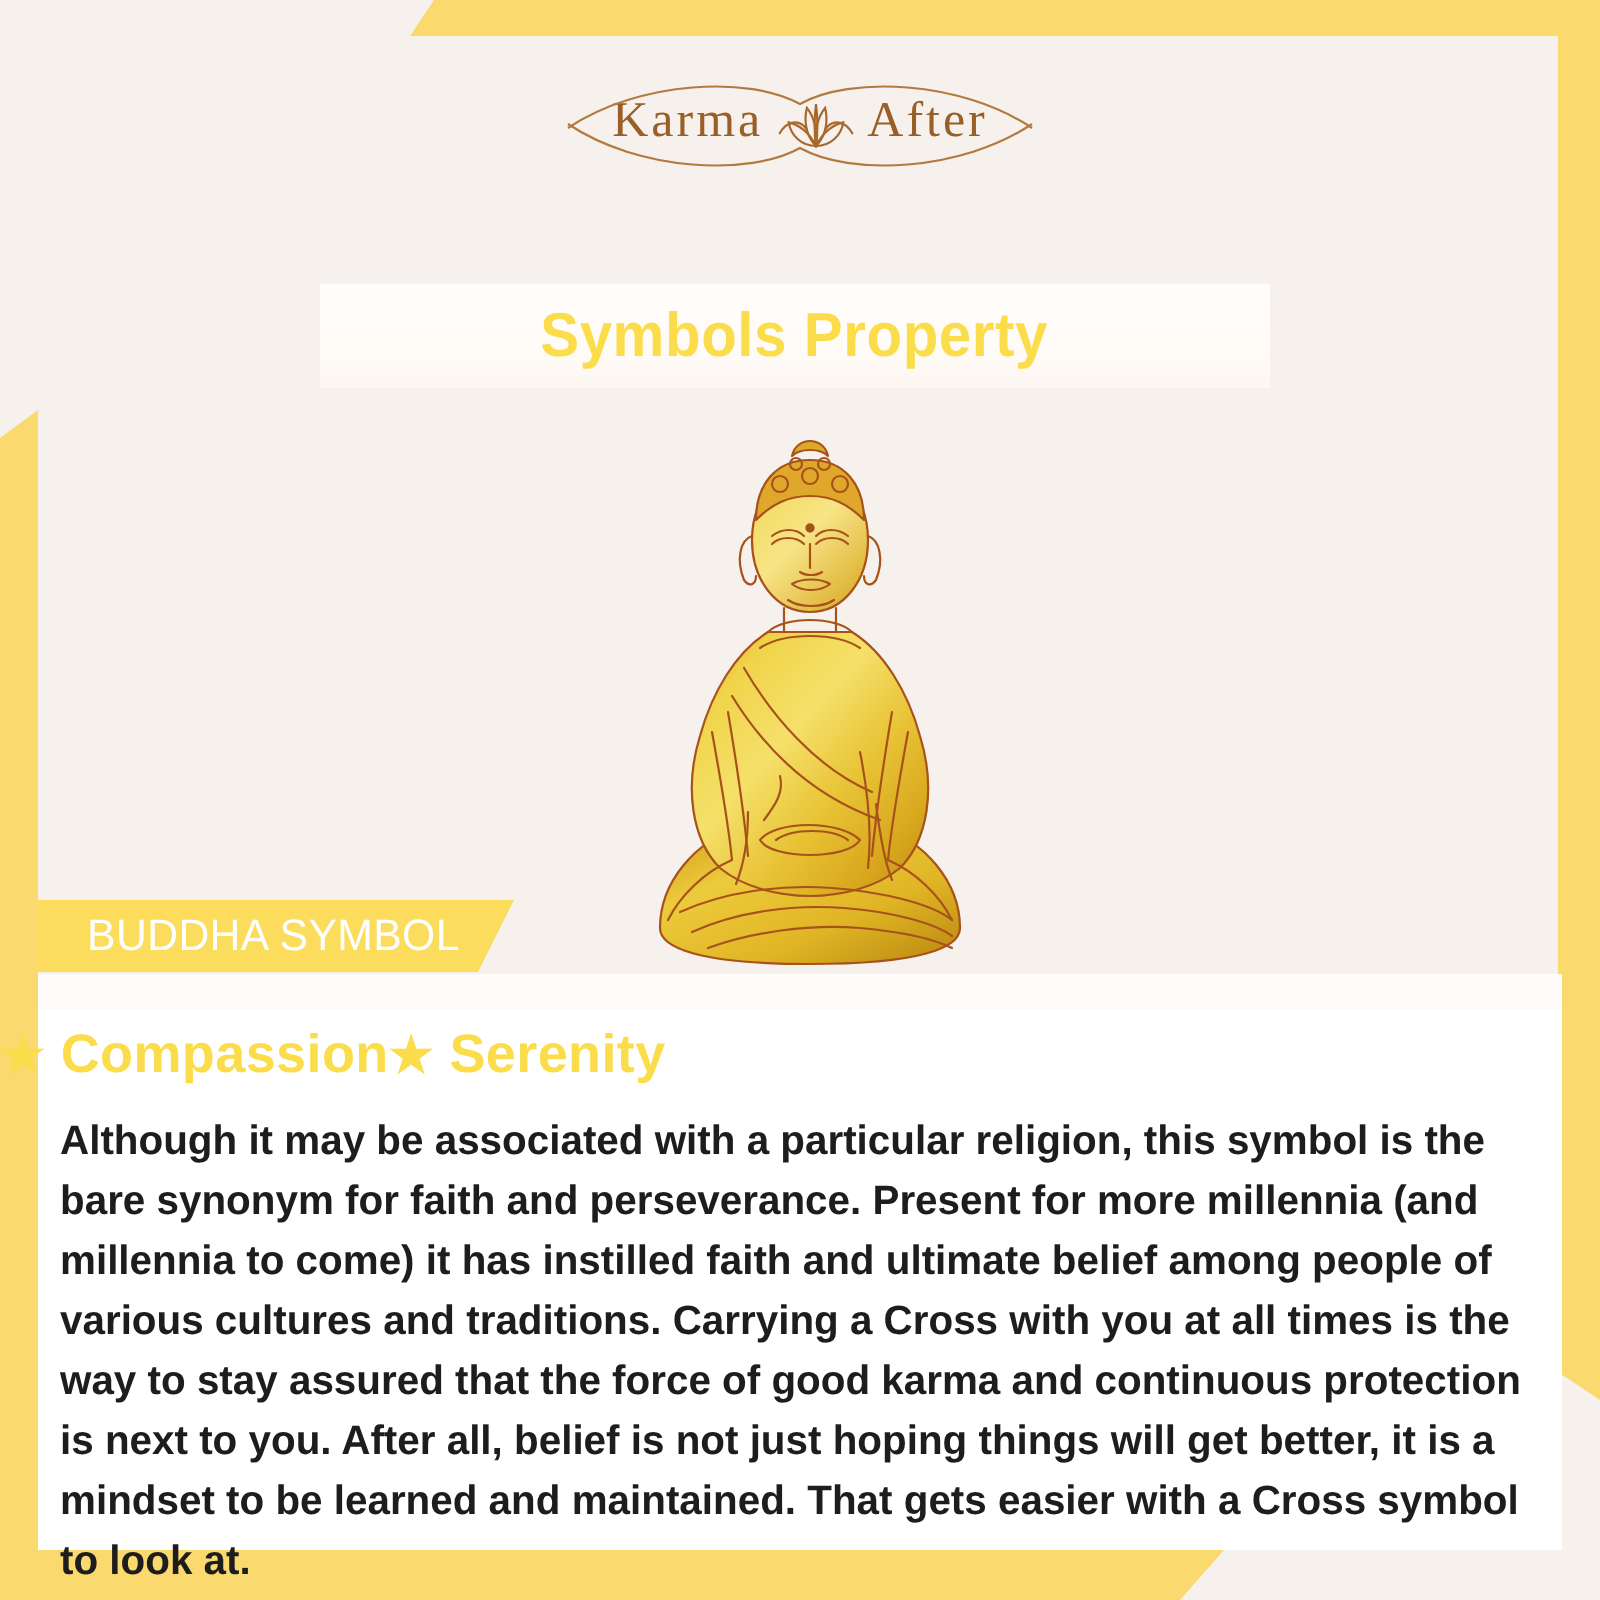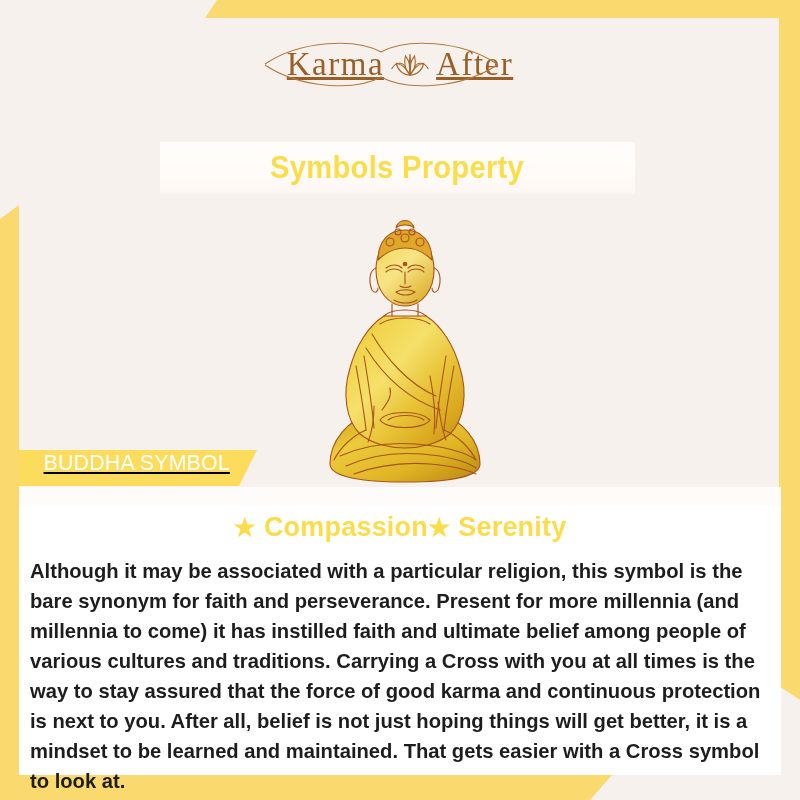--- a/index.html
+++ b/index.html
@@ -45,27 +45,26 @@
   #logo-block {
     position:absolute; top:44px; left:0; width:800px;
     text-align:center;
   }
   #logo-wrap {
     display:inline-block; position:relative;
     padding:4px 26px;
   }
   #logo-text {
     font-family:"Liberation Serif", serif;
-    font-size:33px;
+    font-size:25px;
     letter-spacing:1.5px;
     color:#9a5f27;
     white-space:nowrap;
-    display:flex; align-items:center; gap:6px;
+    display:flex; align-items:flex-start; gap:6px;
     line-height:1;
-    text-decoration:underline;
   }
   #logo-lotus { display:inline-block; width:40px; height:30px; }
   .logo-swoosh {
     position:absolute; left:0; right:0; height:28px;
     pointer-events:none;
   }
   #logo-swoosh-top { top:-6px; }
   #logo-swoosh-bot { bottom:-6px; }
 
   
@@ -91,21 +90,21 @@
     left:320px; top:198px; width:170px; height:295px;
   }
   #buddha-svg { width:100%; height:100%; display:block; }
 
   
   #ribbon {
     position:absolute;
     left:19px; top:450px; width:238px; height:36px;
     background:#fbdc5d;
     clip-path:polygon(0 0, 100% 0, calc(100% - 18px) 100%, 0 100%);
-    display:flex; text-decoration:underline;
+    display:flex; align-items:center;
   }
   #ribbon-label {
     padding-left:22px;
     color:#ffffff;
     font-size:22px;
     font-family:"Liberation Sans Narrow","Liberation Sans", sans-serif;
     letter-spacing:0.2px;
     transform:scaleX(0.97);
     white-space:nowrap;
   }
@@ -117,21 +116,20 @@
     background:#fdfcfb;
   }
   #content-inner {
     position:absolute; left:0; top:18px; width:762px; height:270px;
     background:#ffffff;
   }
 
   #traits {
     position:absolute;
     top:512px; left:0; width:800px;
-    text-align:center;
     font-family:"Liberation Sans Narrow","Liberation Sans", sans-serif;
     font-weight:bold;
     font-size:27px;
     color:#fbdd4c;
     letter-spacing:0.2px;
     white-space:nowrap;
   }
   #traits .star { font-size:25px; }
 
   #body-text {

